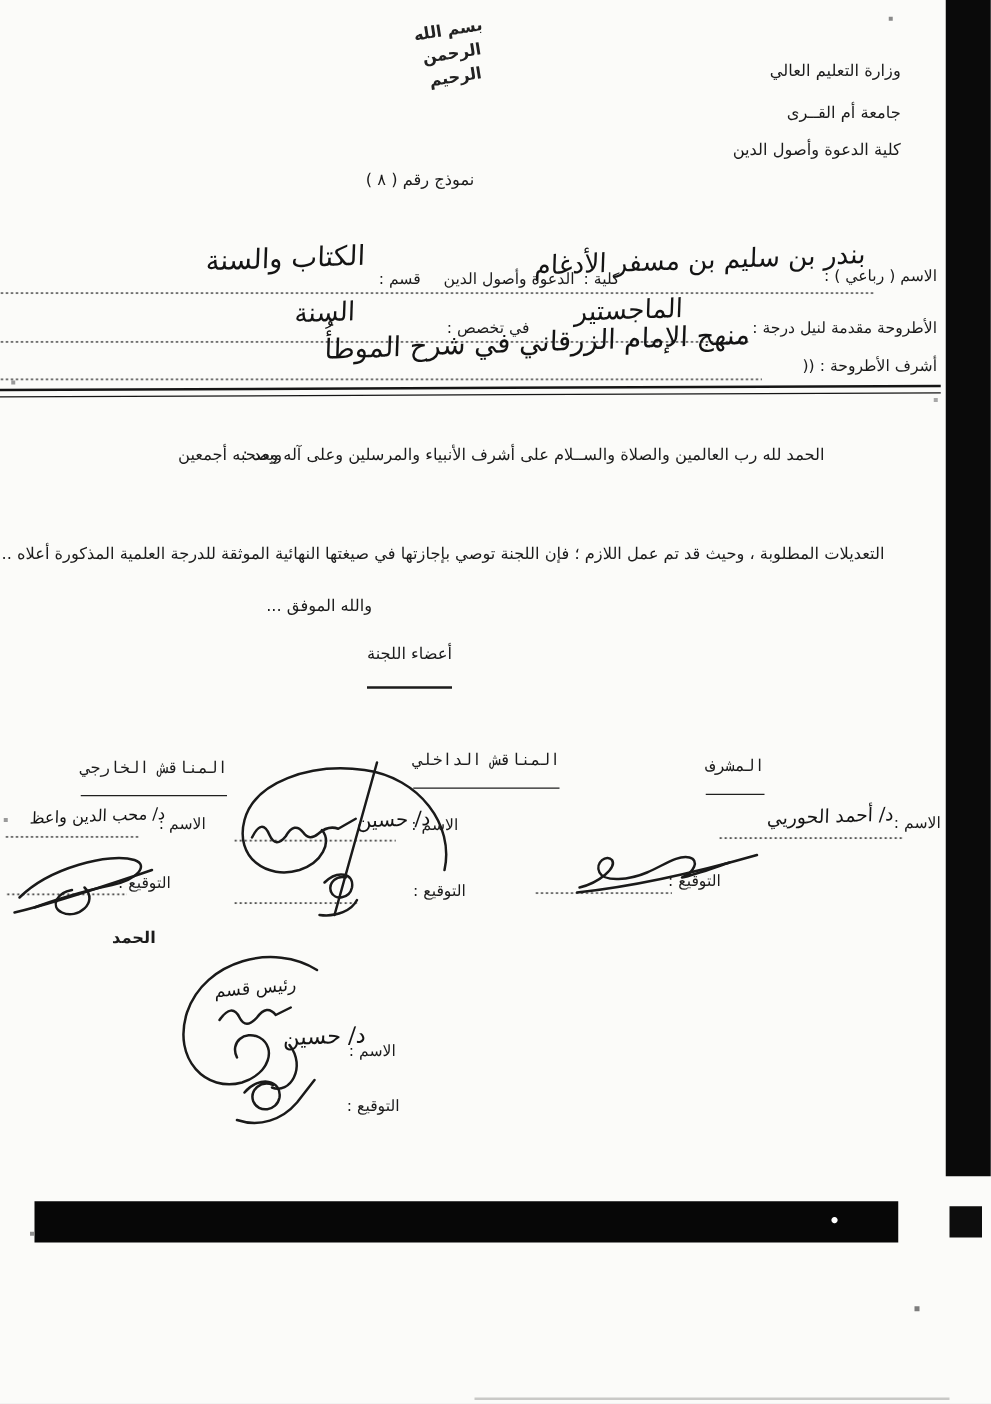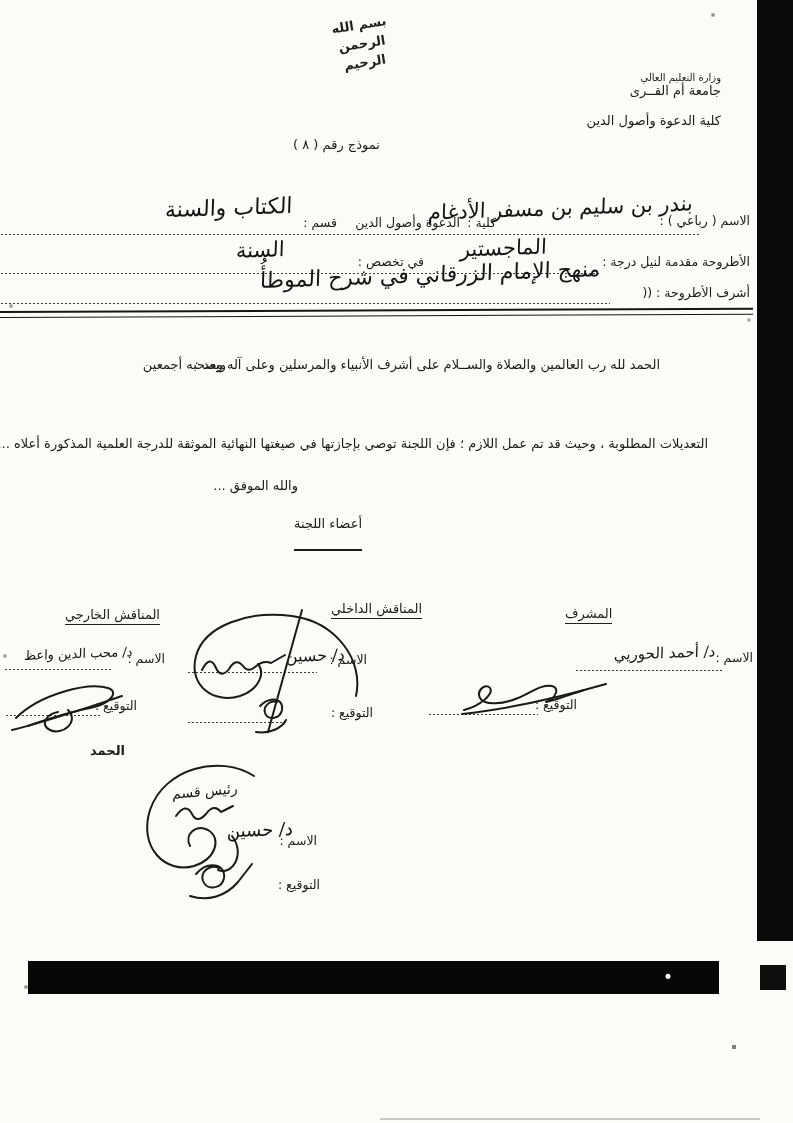--- a/index.html
+++ b/index.html
@@ -14,37 +14,37 @@
     color:#1b1b1b;
   }
   .abs { position:absolute; white-space:nowrap; }
   .printed { font-size:12.5px; }
   .hand { transform:rotate(-2deg) skewX(-4deg); color:#141414; }
   .dots {
     position:absolute; height:3px;
     background-image:radial-gradient(circle, #3c3c3c 0.8px, transparent 0.95px);
     background-size:4px 3px; background-repeat:repeat-x;
   }
-  .uline { border-bottom:1.6px solid #1f1f1f; padding-bottom:2px; }
+  .uline { border-bottom:1.6px solid #1f1f1f; padding-bottom:14px;font-family:Liberation Mono, monospace; }
   .sig { position:absolute; }
   .sig path { fill:none; stroke:#1a1a1a; stroke-width:2; stroke-linecap:round; stroke-linejoin:round; }
 
   
   .band-right { position:absolute; left:757px; top:0; width:36px; height:941px; background:#0a0a0a; }
   .band-corner { position:absolute; left:760px; top:965px; width:26px; height:25px; background:#0d0d0d; }
   .bottom-line { position:absolute; left:380px; top:1118px; width:380px; height:1.5px; background:#c9c9c7; }
   .specks { position:absolute; left:0; top:0; width:2px; height:2px; background:transparent;
     box-shadow:712px 14px 0 0.6px #8a8a8a, 10px 305px 0 0.6px #9a9a9a,
                733px 1046px 0 1px #7d7d7d, 25px 986px 0 0.6px #8f8f8f,
                748px 319px 0 0.6px #a8a8a8, 4px 655px 0 0.6px #9a9a9a; }
 
   
   .bismillah { left:318px; top:16px; width:88px; white-space:normal; text-align:center;
     font-size:13px; font-weight:bold; line-height:1.45; transform:rotate(-9deg); color:#222; }
-  .hdr1 { right:72px; top:50px; font-size:10px;margin-top:22px; }
+  .hdr1 { right:72px; top:50px; font-size:13px; }
   .hdr2 { right:72px; top:83px; font-size:13px; }
   .hdr3 { right:72px; top:113px; font-size:13px; }
   .form-no { left:293px; top:137px; font-size:13px; }
   .form-title { left:158px; top:165px; font-size:13px; border-bottom:1.5px solid #222; padding-bottom:3px; }
 
   
   .lbl-name    { right:43px;  top:213px; }
   .val-name    { right:100px; top:196px; font-size:21px; }
   .lbl-college { right:297px; top:215px; }
   .val-college { right:333px; top:215px; font-size:12.5px; }

